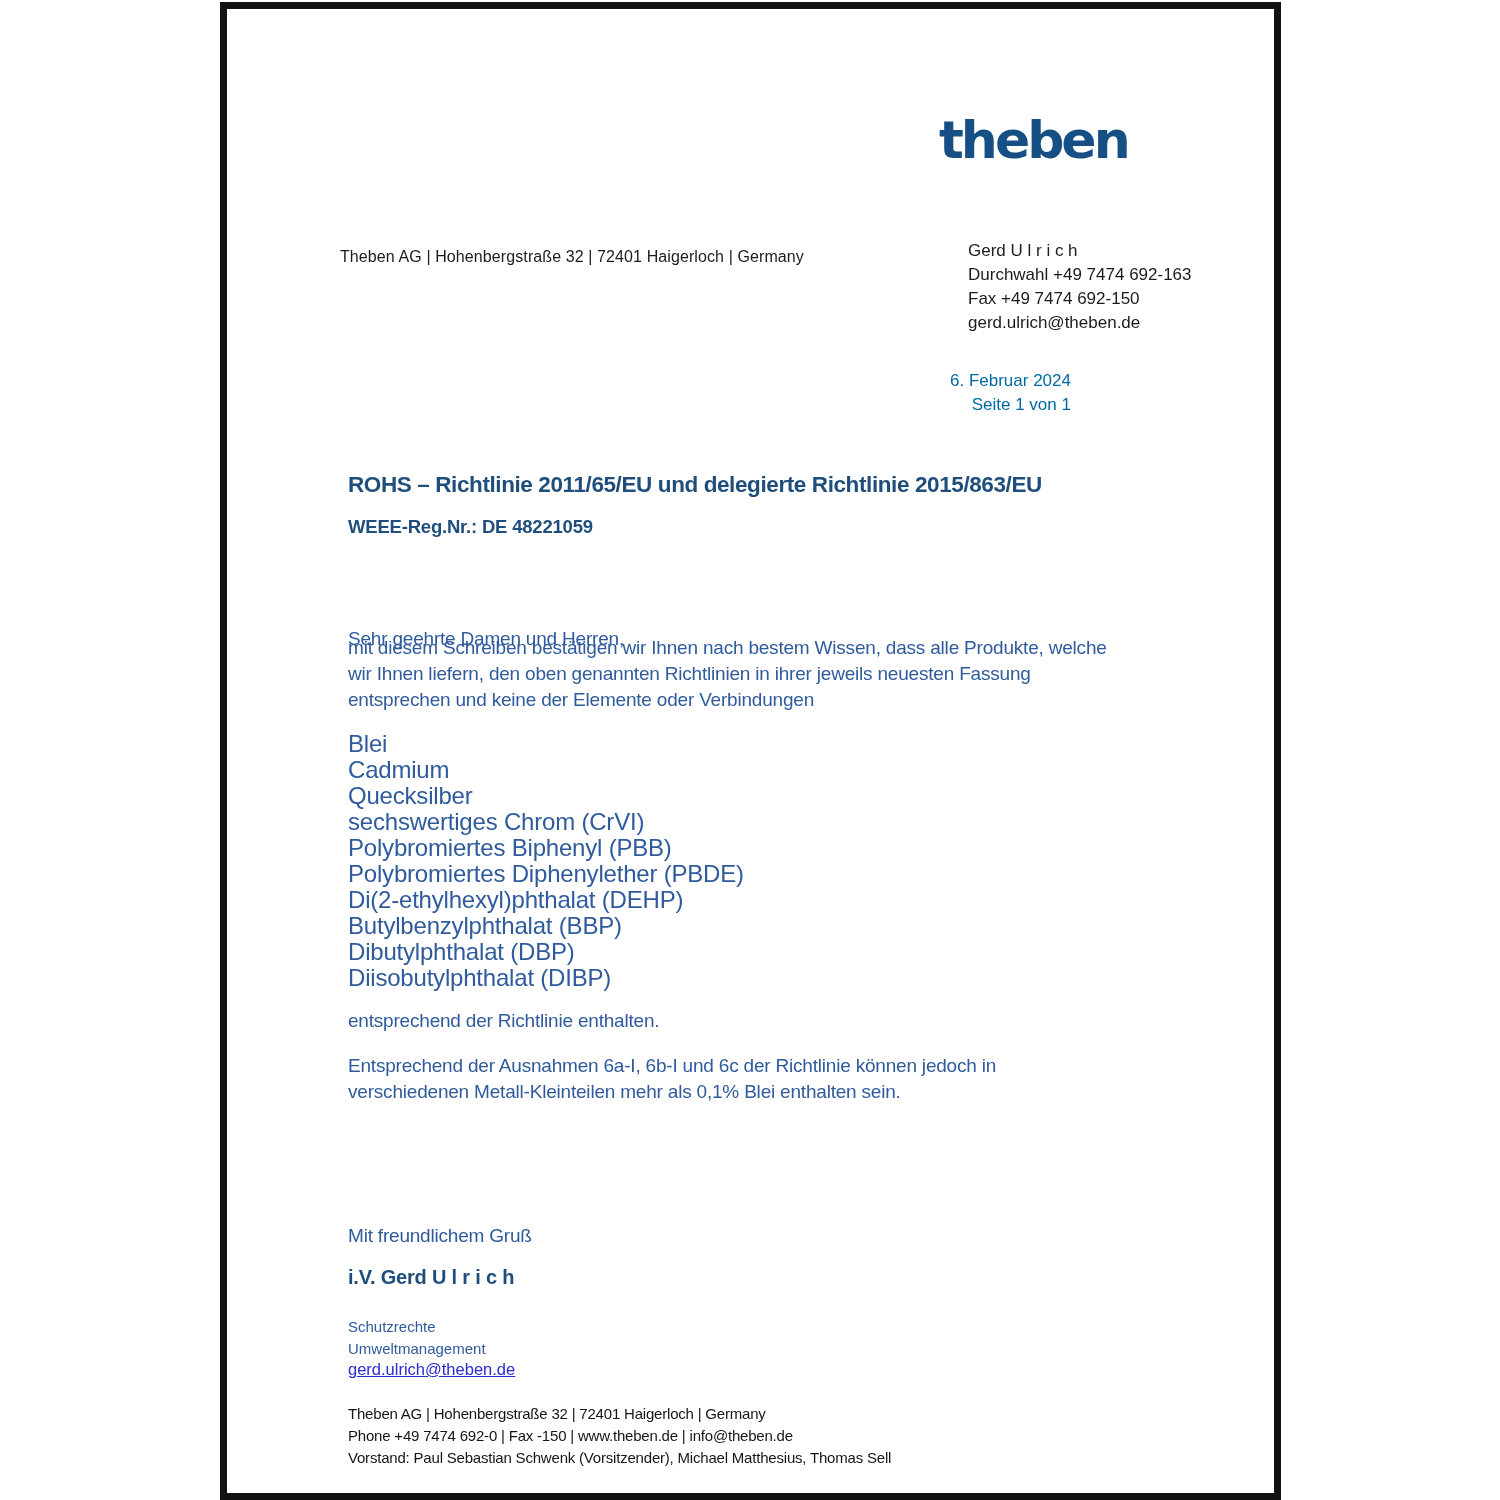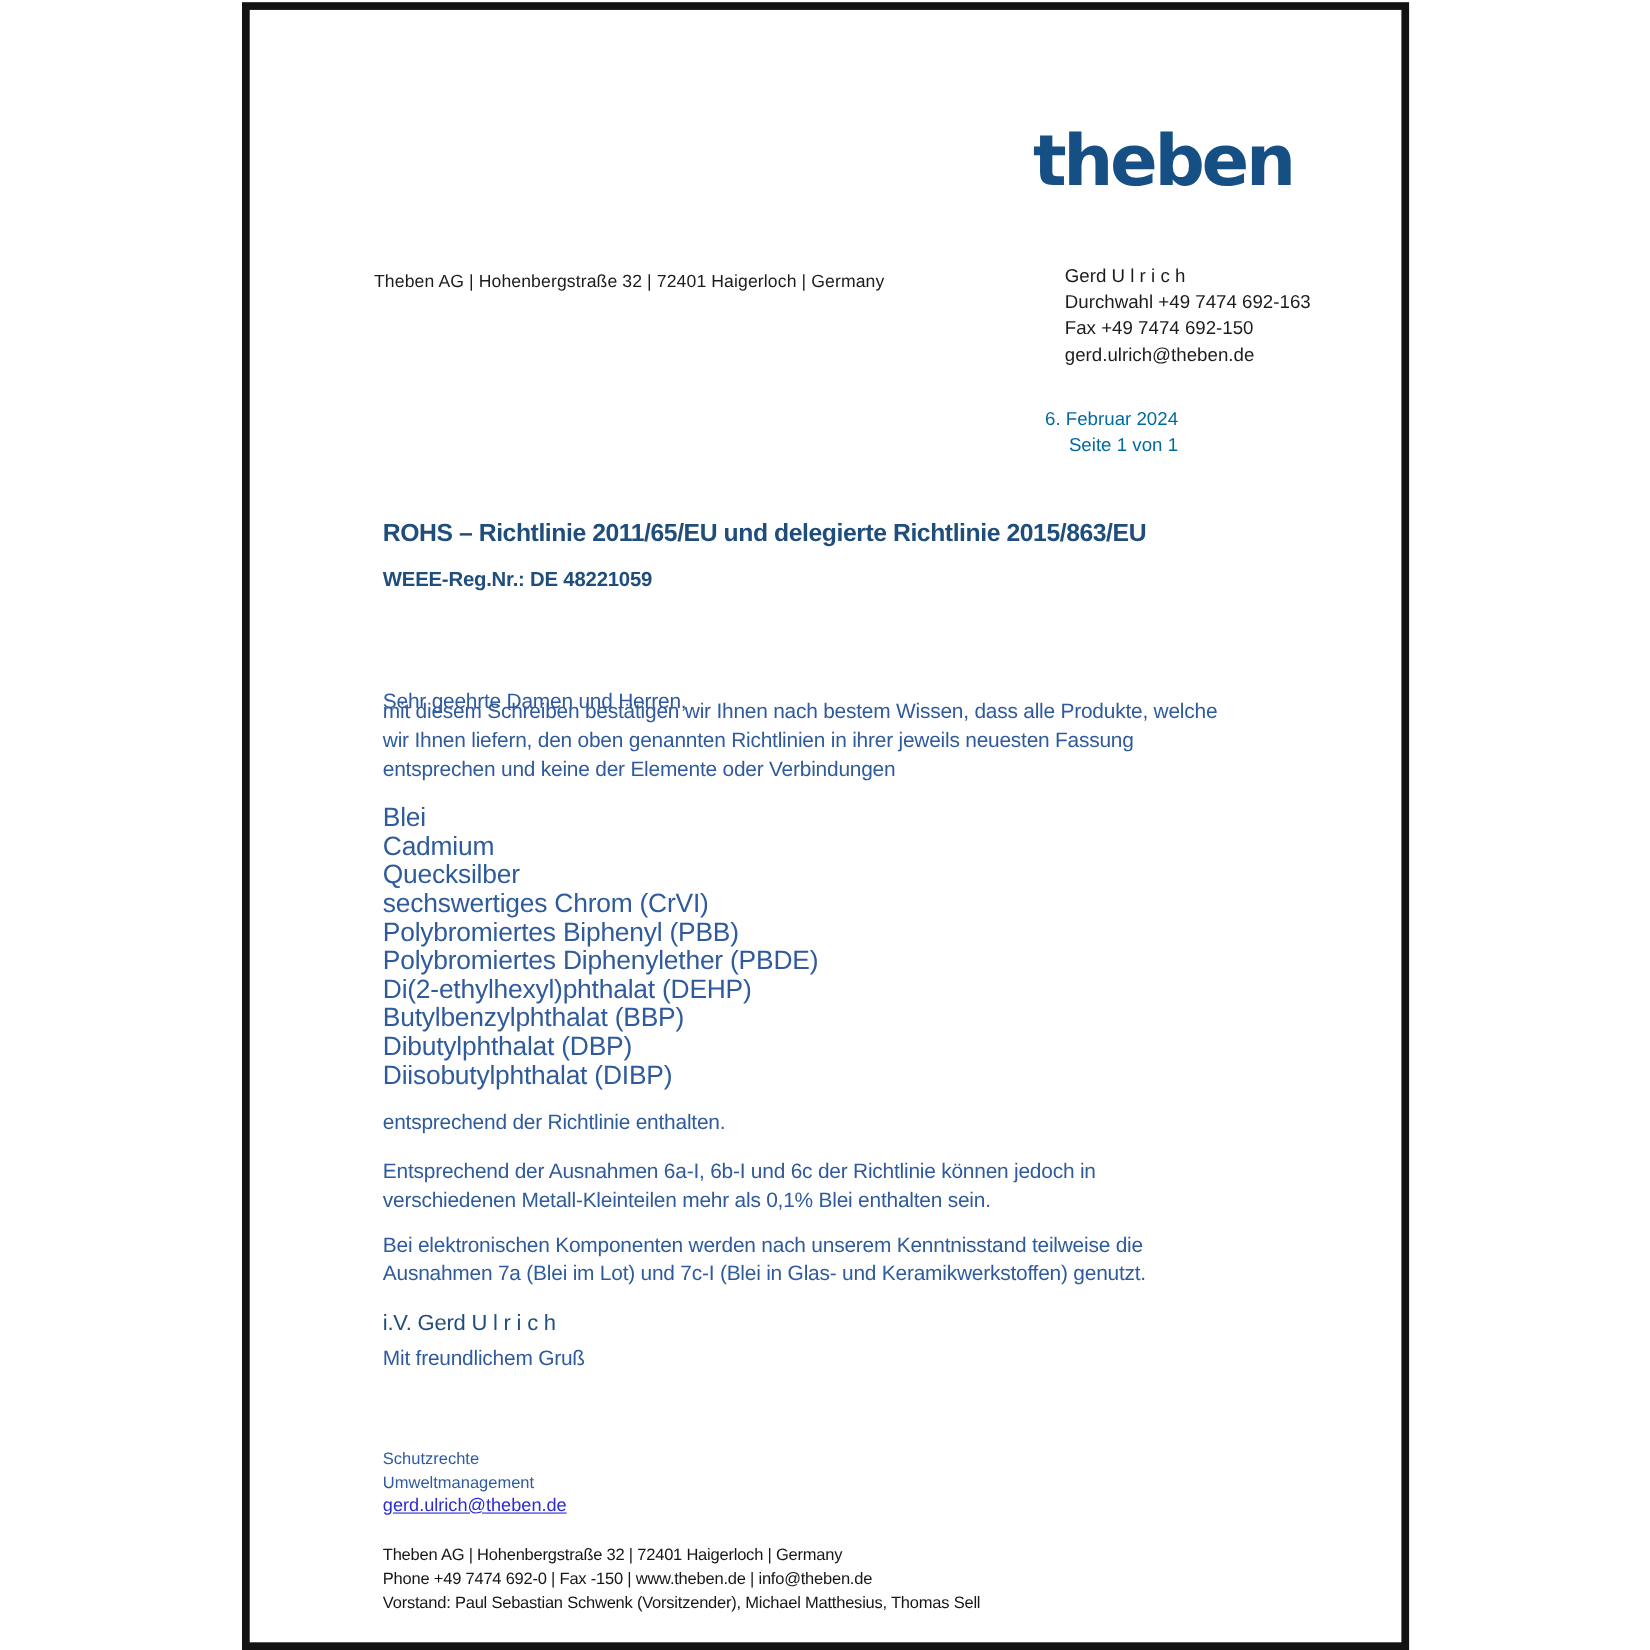--- a/index.html
+++ b/index.html
@@ -26,21 +26,21 @@
     background: #ffffff;
     border: 7px solid #121212;
   }
   .abs { position: absolute; }
 
   .logo {
     left: 712px;
     top: 103px;
     font-family: "DejaVu Sans", sans-serif;
     font-weight: bold;
-    font-size: 64px;
+    font-size: 52px;
     line-height: 1.1;
     letter-spacing: -3px;
     color: #164f84;
   }
   .sender-line {
     left: 113px;
     top: 239px;
     font-size: 16px;
     color: #1c1c1c;
     letter-spacing: 0.1px;
@@ -87,23 +87,23 @@
   }
   .salutation { left: 121px; top: 581px; margin-top: 36px; }
   .para-1 { left: 121px; top: 626px; }
   .substance-list { left: 121px; top: 722px; font-size: 24px; line-height: 26px; letter-spacing: -0.2px; color: #2f5b9c; }
   .para-2 { left: 121px; top: 999px; }
   .para-3 { left: 121px; top: 1044px; }
   .para-4 { left: 121px; top: 1111px; }
   .closing { left: 121px; top: 1214px; }
   .signature {
     left: 121px;
-    top: 1183px;
+    top: 1257px;
     font-size: 20px;
-    font-weight: normal;
+    font-weight: bold;
     letter-spacing: -0.2px;
     color: #1f4e7c;
   }
   .sig-roles {
     left: 121px;
     top: 1307px;
     font-size: 15px;
     line-height: 22px;
     color: #2f5b9c;
   }
@@ -164,22 +164,20 @@
         <div>Polybromiertes Diphenylether (PBDE)</div>
         <div>Di(2-ethylhexyl)phthalat (DEHP)</div>
         <div>Butylbenzylphthalat (BBP)</div>
         <div>Dibutylphthalat (DBP)</div>
         <div>Diisobutylphthalat (DIBP)</div>
       </div>
 
     <div class="abs body-text para-2">entsprechend der Richtlinie enthalten.</div>
     <div class="abs body-text para-3">Entsprechend der Ausnahmen 6a-I, 6b-I und 6c der Richtlinie können jedoch in
 verschiedenen Metall-Kleinteilen mehr als 0,1% Blei enthalten sein.</div>
-    <div class="abs body-text para-4">Bei elektronischen Komponenten werden nach unserem Kenntnisstand teilweise die
-Ausnahmen 7a (Blei im Lot) und 7c-I (Blei in Glas- und Keramikwerkstoffen) genutzt.</div>
 
     <div class="abs body-text closing">Mit freundlichem Gruß</div>
     <div class="abs signature">i.V. Gerd  U l r i c h</div>
 
     <div class="abs sig-roles">
       <div>Schutzrechte</div>
       <div>Umweltmanagement</div>
     </div>
 
     <div class="abs sig-email">

